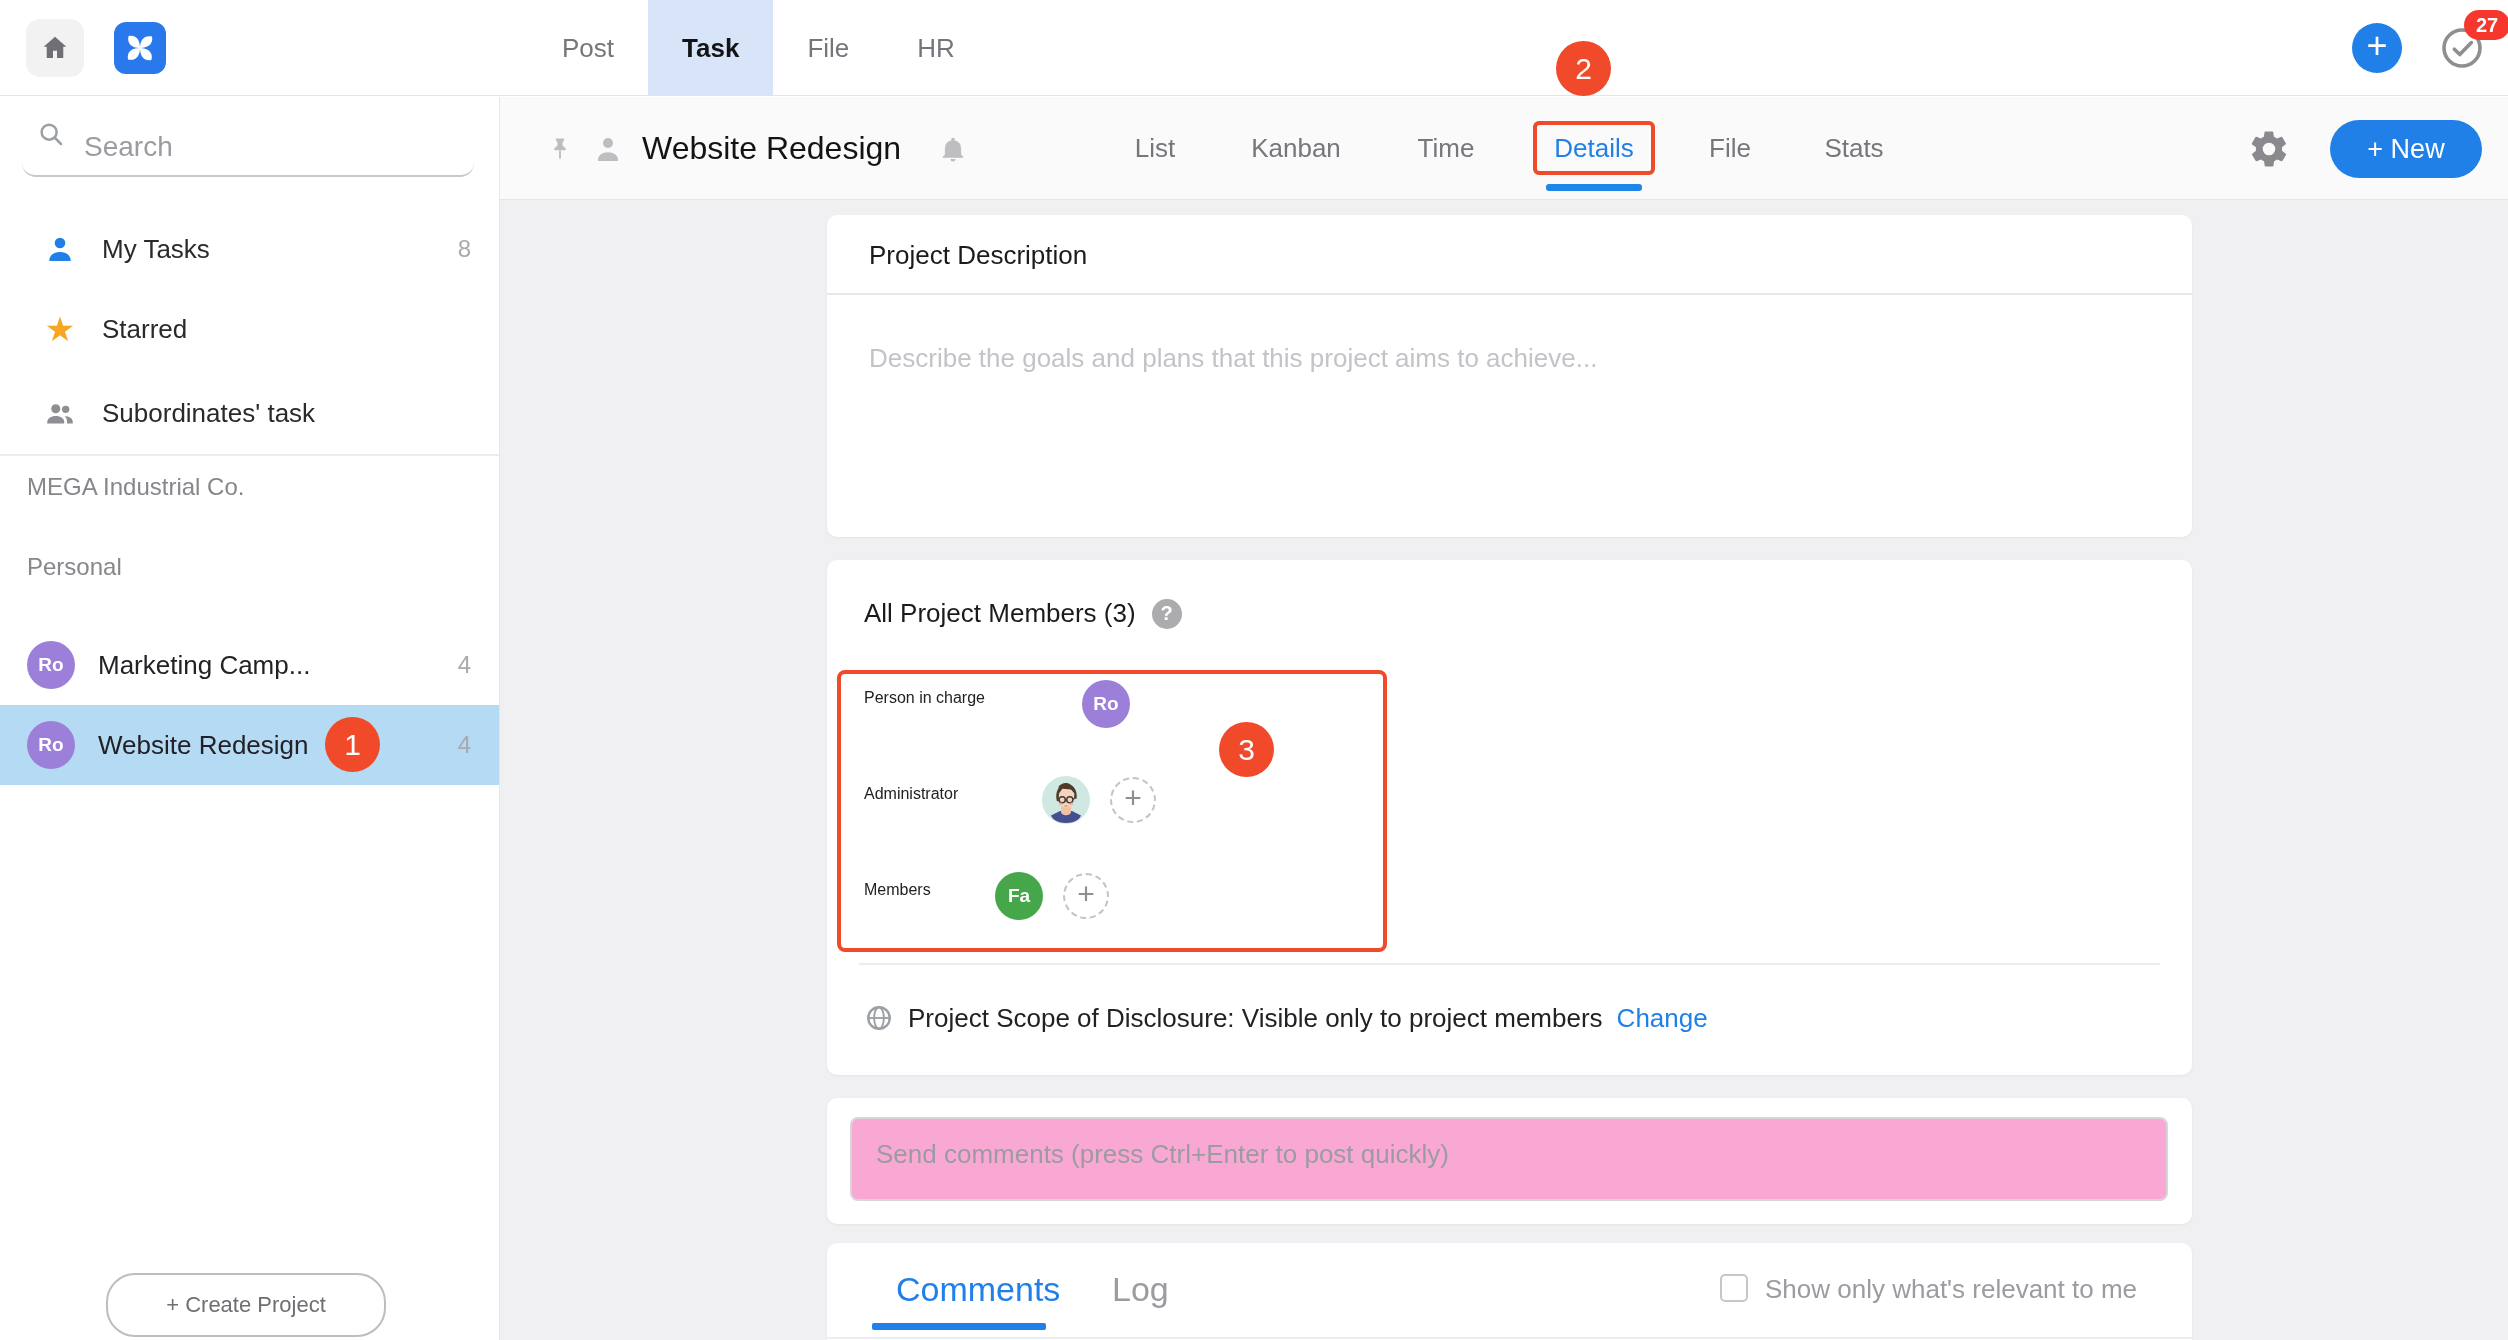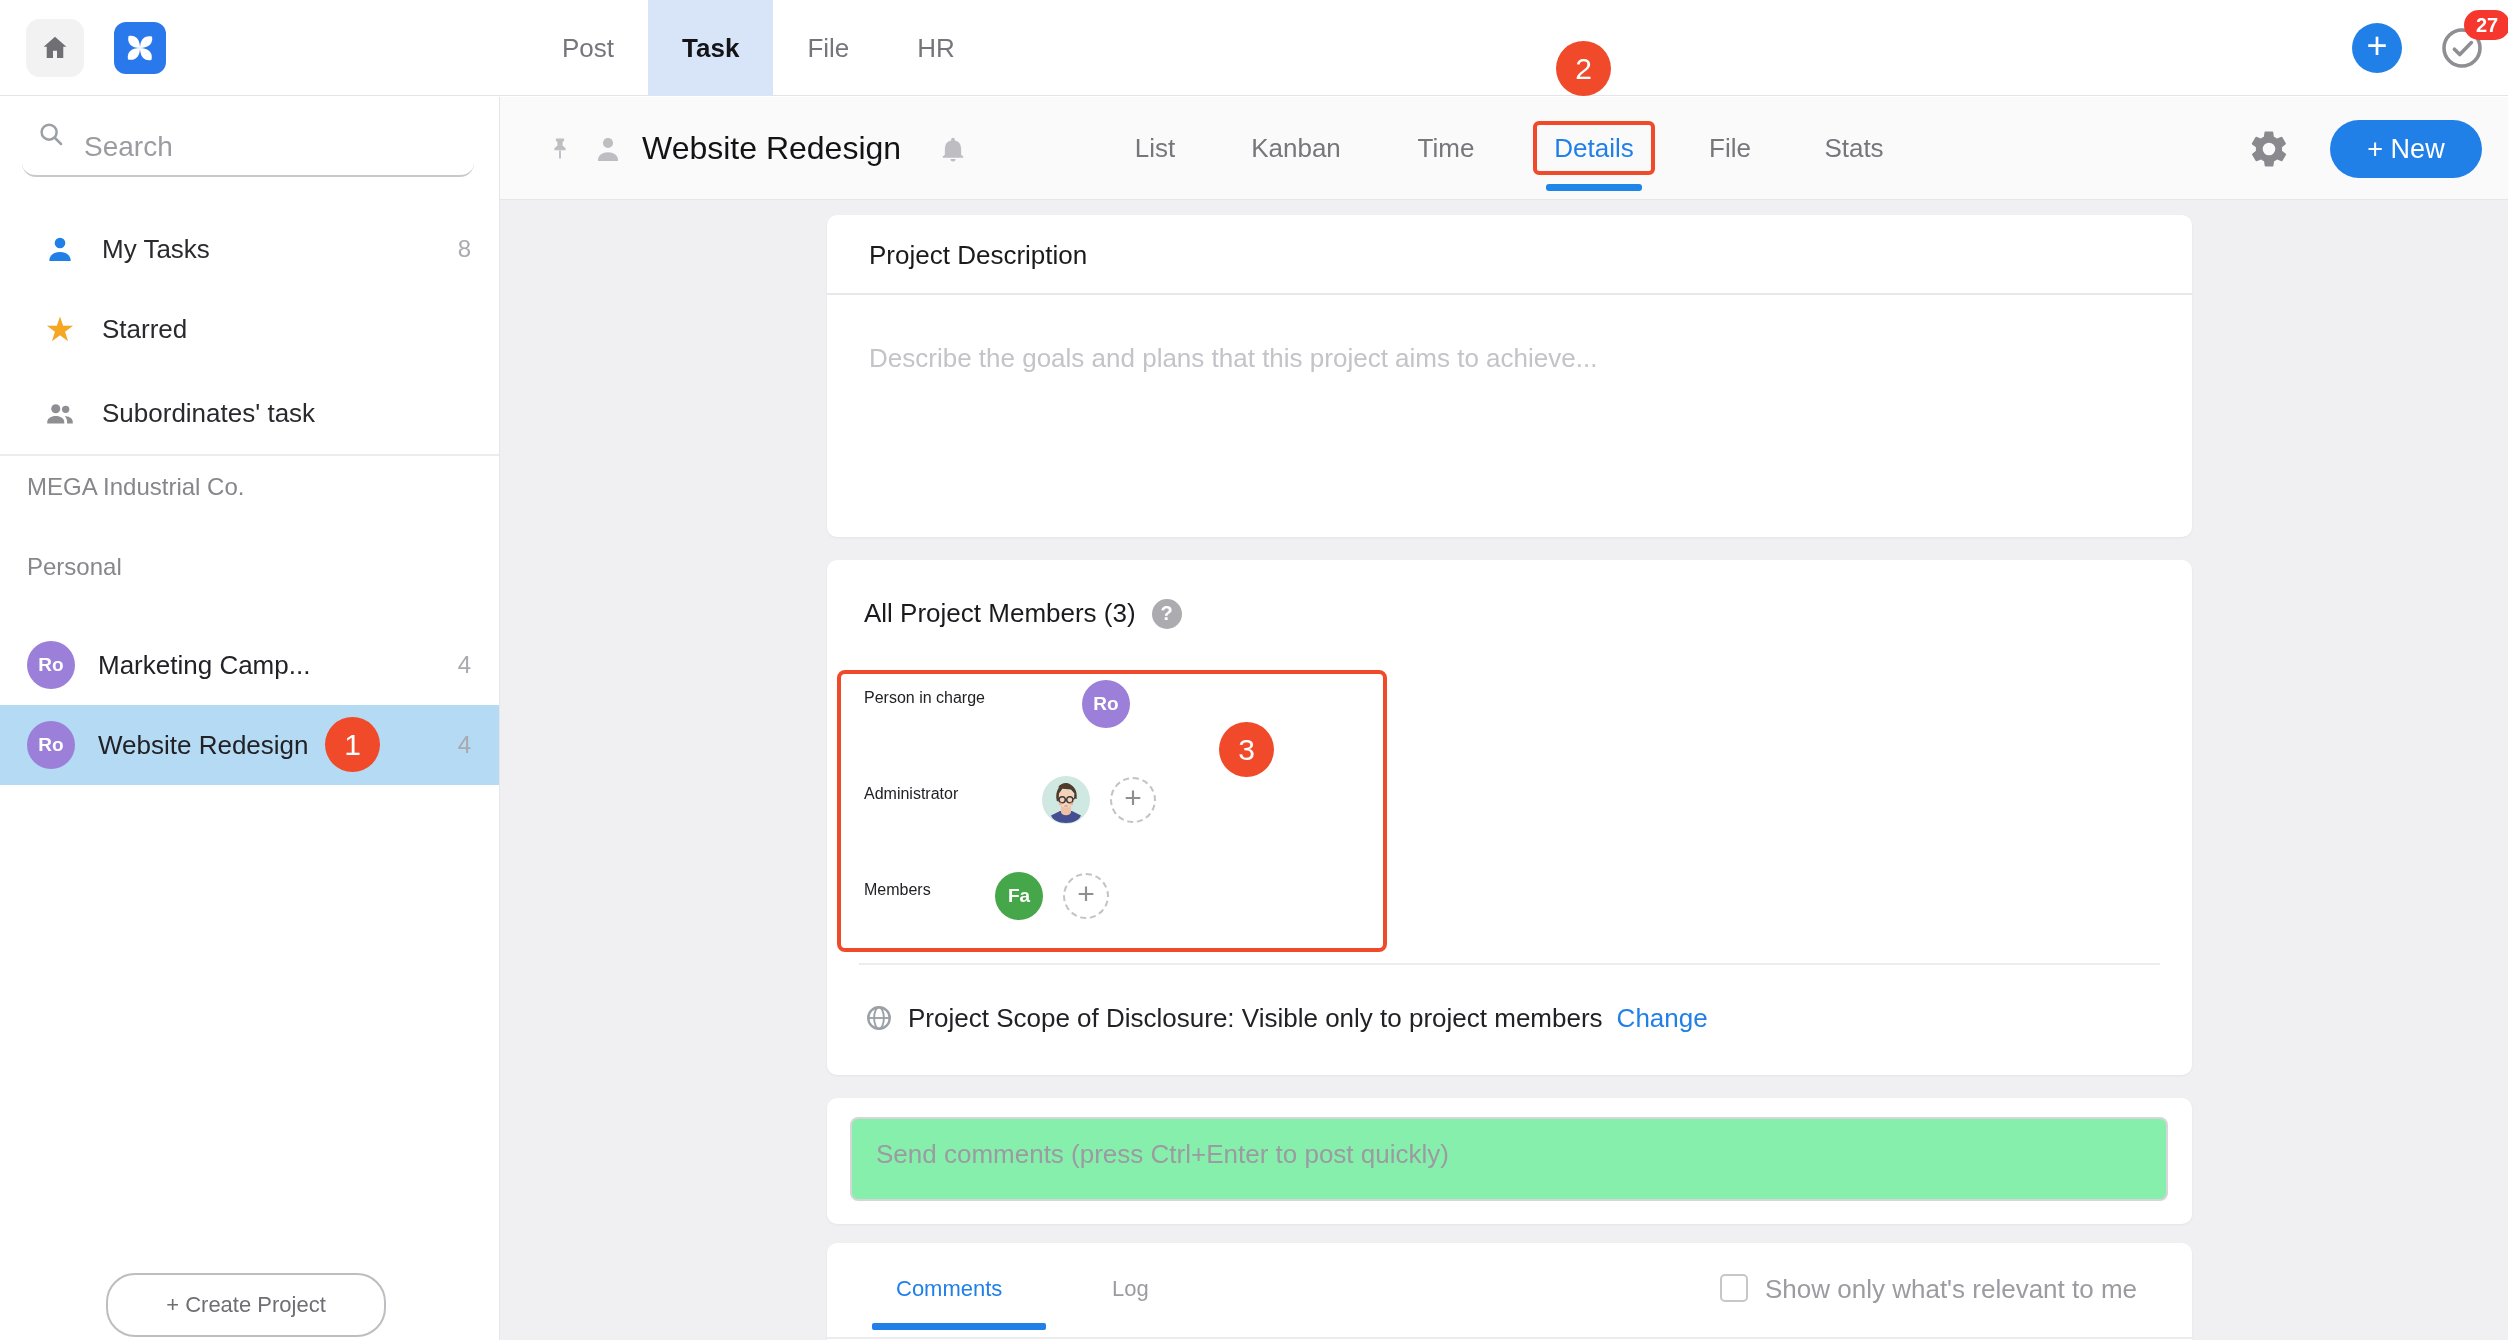--- a/index.html
+++ b/index.html
@@ -99,25 +99,25 @@
     border-radius:50%; color:#8E8E93; font-size:30px; display:flex; align-items:center;
     justify-content:center; cursor:pointer; background:#fff; line-height:1; padding-bottom:4px; }
   .mc-divider { position:absolute; left:32px; top:403px; width:1301px; height:2px; background:#ECECEE; }
   .scope-row { position:absolute; left:37px; top:433px; height:50px; display:flex; align-items:center; }
   .scope-text { margin-left:14px; font-size:26px; color:#222226; }
   .scope-change { margin-left:14px; font-size:26px; color:#2080E8; cursor:pointer; }
 
   #comment-card { top:898px; height:126px; }
   .comment-input { position:absolute; left:23px; top:19px; width:1318px; height:84px;
     border:2px solid #D6D6DA; border-radius:8px; resize:none; outline:none; font-family:inherit;
-    font-size:26px; color:#333; padding:20px 24px; background:#86efac; }
+    font-size:26px; color:#333; padding:20px 24px; background:#f9a8d4; }
   .comment-input::placeholder { color:#9B9BA1; }
 
   #feed-card { top:1043px; height:97px; border-radius:10px 10px 0 0; }
-  .feed-tab { position:absolute; top:0; height:92px; line-height:92px; font-size:22px;
+  .feed-tab { position:absolute; top:0; height:92px; line-height:92px; font-size:34px;
     cursor:pointer; }
   .feed-tab.active { color:#2080E8; font-weight:500; }
   .feed-tab.idle { color:#9B9BA1; }
   .feed-underline { position:absolute; left:45px; top:80px; width:174px; height:7px;
     border-radius:2px; background:#2080E8; }
   .feed-divider { position:absolute; left:0; top:94px; width:1365px; height:2px; background:#ECECEE; }
   .checkbox { position:absolute; left:893px; top:31px; width:28px; height:28px;
     border:2px solid #C6C6CB; border-radius:5px; background:#fff; cursor:pointer; }
   .filter-label { position:absolute; left:938px; top:0; height:92px; line-height:92px;
     font-size:26px; color:#9B9BA1; }

